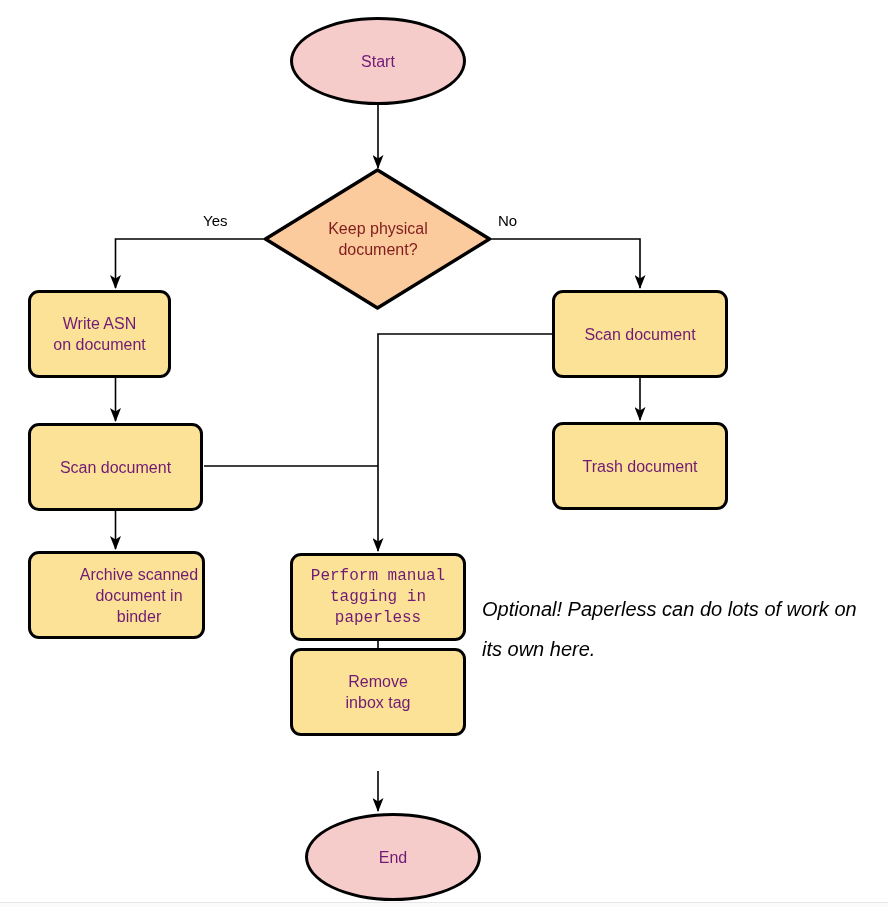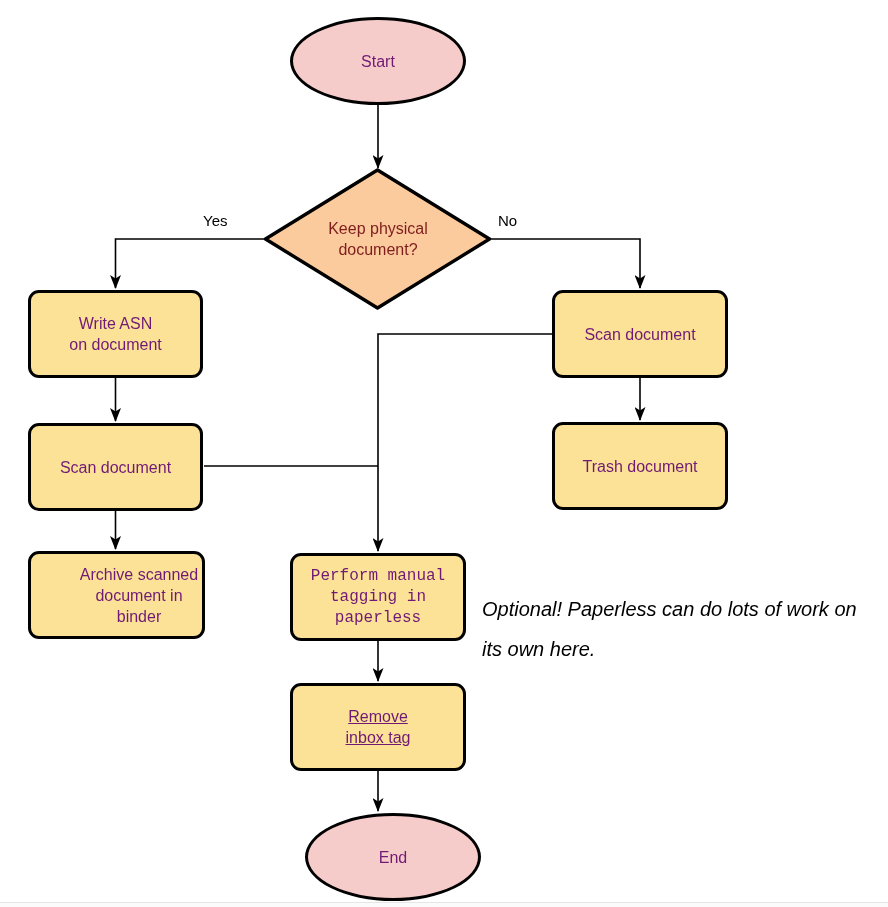--- a/index.html
+++ b/index.html
@@ -133,38 +133,38 @@
 
   <div class="node terminal" style="left:290px; top:17px;">Start</div>
 
   <div class="decision-label">Keep physical
 document?</div>
 
   <div class="edge-label yes">Yes</div>
 
   <div class="edge-label no">No</div>
 
-  <div class="node process" style="left:28px; top:290px; width:175px;">Write ASN
+  <div class="node process" style="left:28px; top:290px; width:143px;">Write ASN
 on document</div>
 
   <div class="node process" style="left:28px; top:423px; width:175px;">Scan document</div>
 
   <div class="node process" style="left:28px; top:551px; width:177px;padding-left:45px;">Archive scanned
 document in
 binder</div>
 
   <div class="node process" style="left:552px; top:290px;">Scan document</div>
 
   <div class="node process" style="left:552px; top:422px;">Trash document</div>
 
   <div class="node process" style="left:290px; top:553px;font-family:Liberation Mono, monospace;">Perform manual
 tagging in
 paperless</div>
 
-  <div class="node process" style="left:290px; top:683px;text-decoration:underline;">Remove
+  <div class="node process" style="left:290px; top:648px;">Remove
 inbox tag</div>
 
   <div class="node terminal" style="left:305px; top:813px;text-align:center;">End</div>
 
   <div class="note">Optional! Paperless can do lots of work on
 its own here.</div>
 
   <div class="bottom-strip"></div>
 
 </div>

